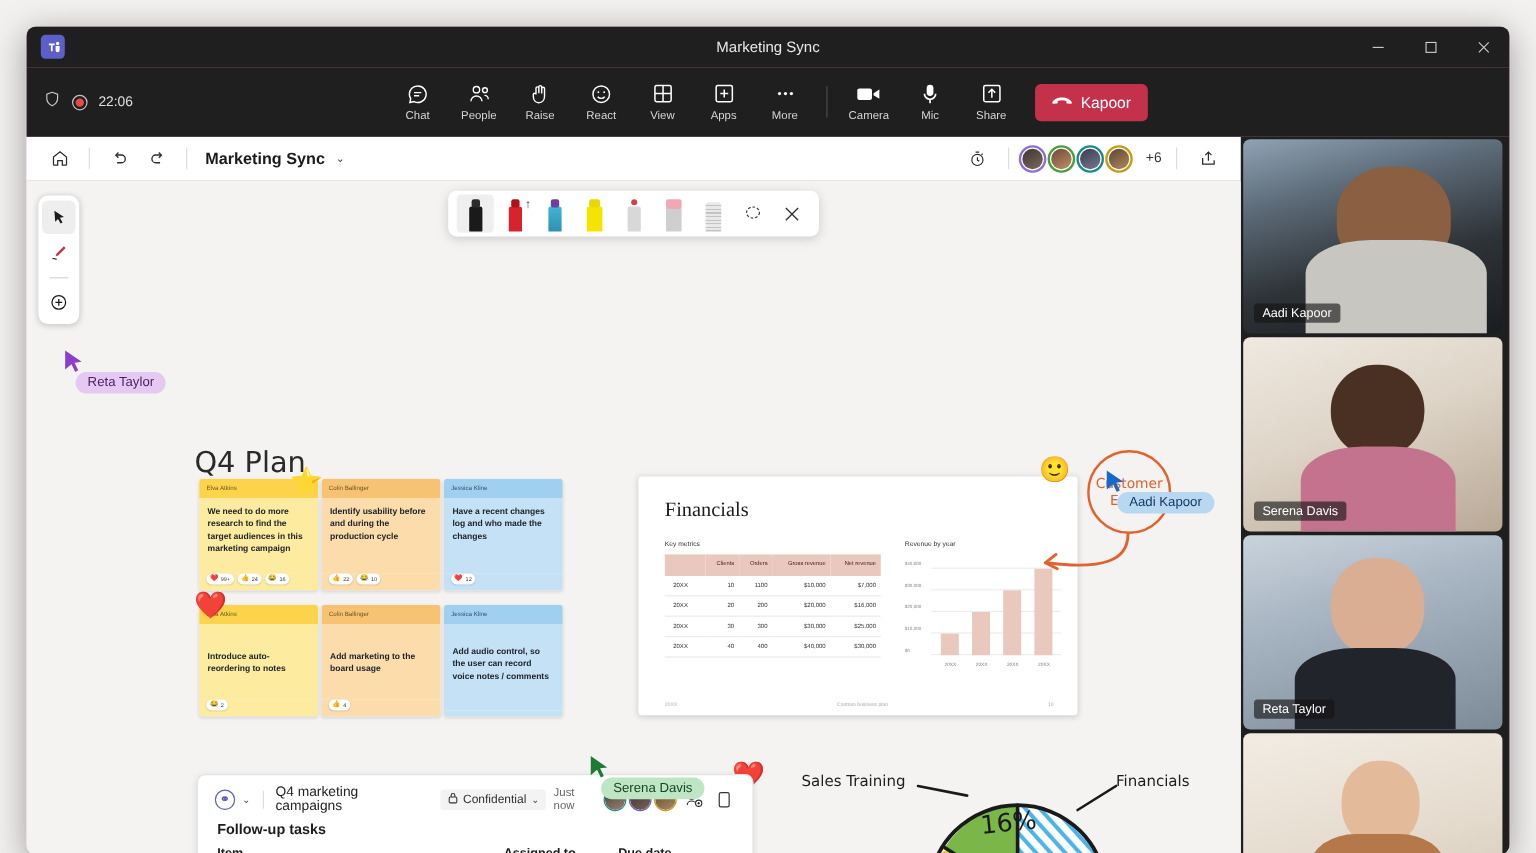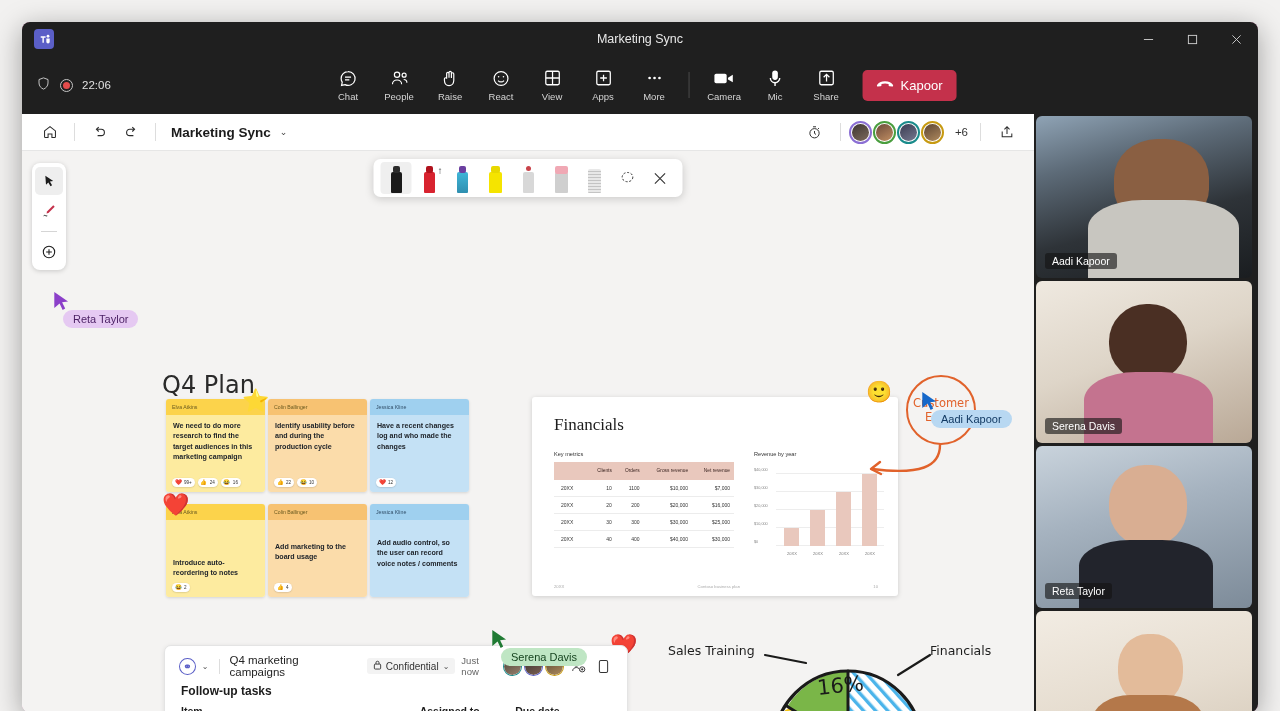--- a/index.html
+++ b/index.html
@@ -601,21 +601,21 @@
           <div class="rx">
             <span class="chip">
                 <span class="e">❤️</span>
                 <span>12</span>
               </span>
           </div>
         </div>
 
         <div class="note n-yellow" style="left:144px;top:353px">
           <div class="hdr">Elva Atkins</div>
-          <div class="bd" style="padding-top:38px">Introduce auto-reordering to notes</div>
+          <div class="bd" style="padding-top:22px">Introduce auto-reordering to notes</div>
           <div class="rx">
             <span class="chip">
                 <span class="e">😂</span>
                 <span>2</span>
               </span>
           </div>
         </div>
         <div class="note n-orange" style="left:246px;top:353px">
           <div class="hdr">Colin Ballinger</div>
           <div class="bd" style="padding-top:22px">Add marketing to the board usage</div>

